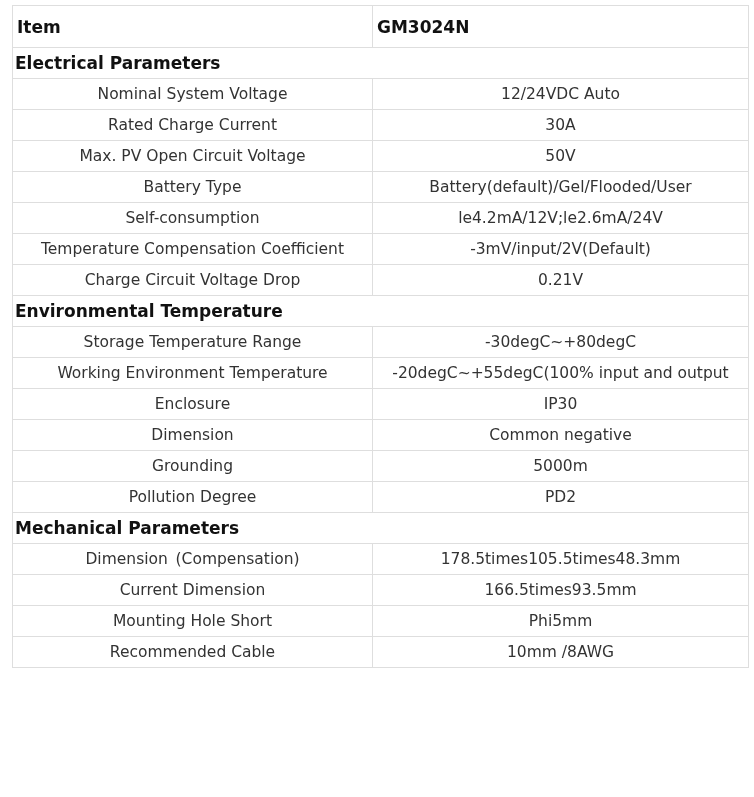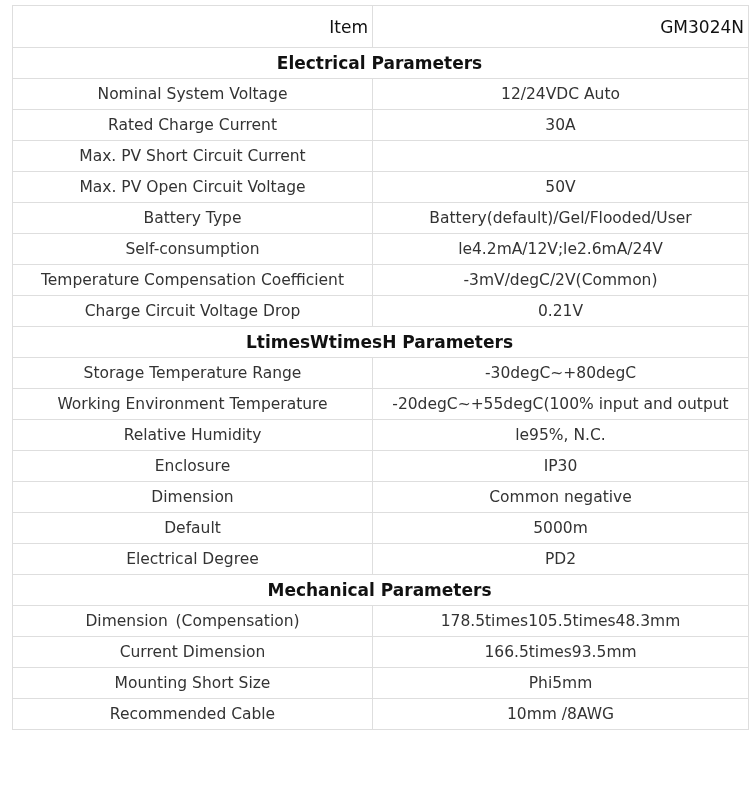--- a/index.html
+++ b/index.html
@@ -23,31 +23,31 @@
   col.c1 { width: 360px; }
   col.c2 { width: 376px; }
   th, td {
     border: 1px solid #dedede;
     overflow: hidden;
     white-space: nowrap;
   }
   th.col-h {
     height: 42px;
     font-size: 17px;
-    font-weight: 400;
+    font-weight: 700;
     color: #111111;
-    text-align: right;
+    text-align: left;
     padding: 4px;
   }
   td.section {
     height: 31px;
     font-size: 17px;
     font-weight: 700;
     color: #111111;
-    text-align: center;
+    text-align: left;
     padding: 3px 4px 3px 2px;
   }
   td.p, td.v {
     height: 31px;
     font-size: 15.5px;
     font-weight: 400;
     color: #333333;
     text-align: center;
     padding: 3px 2px;
   }
@@ -72,89 +72,81 @@
       </tr>
       <tr>
         <td class="p">Nominal System Voltage</td>
         <td class="v">12/24VDC Auto</td>
       </tr>
       <tr>
         <td class="p">Rated Charge Current</td>
         <td class="v">30A</td>
       </tr>
       <tr>
-        <td class="p">Max. PV Short Circuit Current</td>
-        <td class="v"></td>
-      </tr>
-      <tr>
         <td class="p">Max. PV Open Circuit Voltage</td>
         <td class="v">50V</td>
       </tr>
       <tr>
         <td class="p">Battery Type</td>
         <td class="v">Battery(default)/Gel/Flooded/User</td>
       </tr>
       <tr>
         <td class="p">Self-consumption</td>
         <td class="v">le4.2mA/12V;le2.6mA/24V</td>
       </tr>
       <tr>
         <td class="p">Temperature Compensation Coefficient</td>
-        <td class="v">-3mV/degC/2V(Common)</td>
+        <td class="v">-3mV/input/2V(Default)</td>
       </tr>
       <tr>
         <td class="p">Charge Circuit Voltage Drop</td>
         <td class="v">0.21V</td>
       </tr>
 
       <tr>
-        <td class="section" colspan="2">LtimesWtimesH Parameters</td>
+        <td class="section" colspan="2">Environmental Temperature</td>
       </tr>
       <tr>
         <td class="p">Storage Temperature Range</td>
         <td class="v">-30degC~+80degC</td>
       </tr>
       <tr>
         <td class="p">Working Environment Temperature</td>
         <td class="v">-20degC~+55degC(100% input and output</td>
       </tr>
       <tr>
-        <td class="p">Relative Humidity</td>
-        <td class="v">le95%, N.C.</td>
-      </tr>
-      <tr>
         <td class="p">Enclosure</td>
         <td class="v">IP30</td>
       </tr>
       <tr>
         <td class="p">Dimension</td>
         <td class="v">Common negative</td>
       </tr>
       <tr>
-        <td class="p">Default</td>
+        <td class="p">Grounding</td>
         <td class="v">5000m</td>
       </tr>
       <tr>
-        <td class="p">Electrical Degree</td>
+        <td class="p">Pollution Degree</td>
         <td class="v">PD2</td>
       </tr>
 
       <tr>
         <td class="section" colspan="2">Mechanical Parameters</td>
       </tr>
       <tr>
         <td class="p">Dimension (Compensation)</td>
         <td class="v">178.5times105.5times48.3mm</td>
       </tr>
       <tr>
         <td class="p">Current Dimension</td>
         <td class="v">166.5times93.5mm</td>
       </tr>
       <tr>
-        <td class="p">Mounting Short Size</td>
+        <td class="p">Mounting Hole Short</td>
         <td class="v">Phi5mm</td>
       </tr>
       <tr>
         <td class="p">Recommended Cable</td>
         <td class="v">10mm /8AWG</td>
       </tr>
     </tbody>
   </table>
 </div>
 

